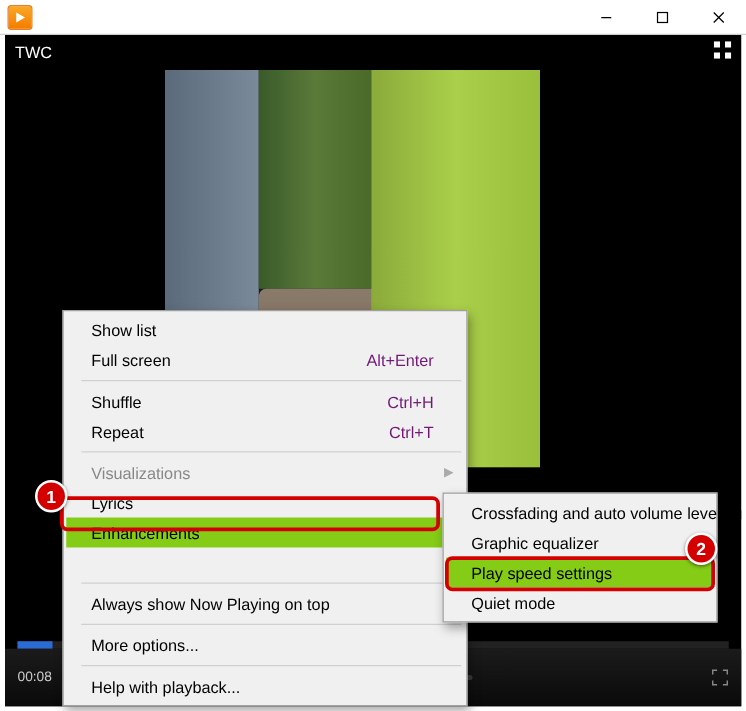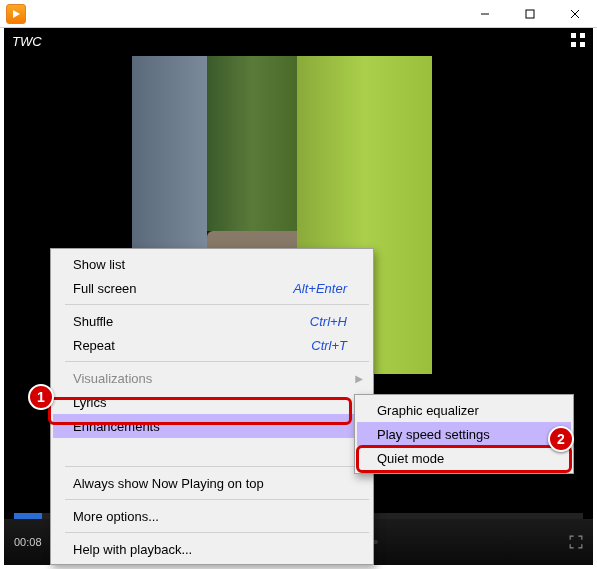--- a/index.html
+++ b/index.html
@@ -7,21 +7,21 @@
 
 
 .titlebar { height:28px; background:#fff; display:flex; align-items:center; border-bottom:1px solid #d0d0d0; }
 .app-icon { width:20px; height:20px; margin-left:6px; background:linear-gradient(#f9a825,#f57c00); border-radius:3px; display:flex; align-items:center; justify-content:center; border:1px solid #e67e22; }
 .app-icon svg { width:10px; height:10px; }
 .titlebar .spacer { flex:1; }
 .win-btn { width:45px; height:28px; display:flex; align-items:center; justify-content:center; color:#000; }
 
 
 .player { position:absolute; left:4px; right:4px; top:28px; bottom:4px; background:#000; }
-.topbar { height:26px; display:flex; align-items:center; padding:6px 8px; color:#fff; font-size:13px;font-style:italic; }
+.topbar { height:26px; display:flex; align-items:center; padding:6px 8px; color:#fff; font-size:13px; }
 .topbar .spacer { flex:1; }
 .topbar svg { width:14px; height:14px; fill:#fff; }
 
 .video { position:absolute; left:128px; top:28px; width:300px; height:318px; background:#1a1a1a; overflow:hidden; }
 .sky { position:absolute; left:0; top:0; width:25%; height:100%; background:linear-gradient(90deg,#5a6a7a,#7a8a9a); }
 .grass1 { position:absolute; left:25%; top:0; width:30%; height:55%; background:linear-gradient(90deg,#3a5a2a,#5a7a3a,#4a6a2a); }
 .rock { position:absolute; left:25%; top:55%; width:32%; height:45%; background:linear-gradient(#8a7a6a,#6a5a4a); border-radius:6px 0 0 0;}
 .grass2 { position:absolute; left:55%; top:0; width:45%; height:100%; background:linear-gradient(90deg,#8aaa3a,#aacf4a,#9abf3a); }
 
 
@@ -37,24 +37,24 @@
 .vol-fill { position:absolute; left:0; top:0; height:100%; width:70%; background:#2a6bd4; border-radius:2px; }
 .controls .spacer{flex:1;}
 .corner{width:14px;height:14px;display:flex;align-items:center;justify-content:center;}
 
 
 .menu { position:absolute; background:#f0f0f0; border:1px solid #a0a0a0; box-shadow:2px 4px 8px rgba(0,0,0,.35); font-size:13px; color:#000; padding:3px 2px; }
 .menu-main { left:50px; top:248px; width:324px; }
 .menu-sub { left:354px; top:394px; width:220px; }
 .menu-item { height:24px; display:flex; align-items:center; padding:0 24px 0 20px; position:relative; white-space:nowrap; }
 .menu-item.disabled { color:#888; }
-.menu-item .shortcut { margin-left:auto; color:#1d4ed8;font-style:italic; }
+.menu-item .shortcut { margin-left:auto; color:#701a75; }
 .menu-item .arrow { position:absolute; right:8px; top:50%; transform:translateY(-50%); font-size:10px; color:#555; }
 .menu-item.disabled .arrow{color:#aaa;}
-.menu-item.hl { background:#c4b5fd; }
+.menu-item.hl { background:#84cc16; }
 .menu-sep { height:1px; background:#d0d0d0; margin:4px 2px 4px 12px; }
 
 
 .annot-box { position:absolute; border:3px solid #d40000; border-radius:6px; pointer-events:none; }
 .annot-num { position:absolute; width:26px; height:26px; border-radius:13px; background:#d40000; color:#fff; font-weight:bold; font-size:14px; display:flex; align-items:center; justify-content:center; border:2px solid #fff; box-shadow:0 1px 3px rgba(0,0,0,.5); }
 </style>
 </head>
 <body>
 
 <div class="titlebar">
@@ -199,20 +199,23 @@
       <span>More options...</span>
     </div>
   <div class="menu-sep"></div>
   <div class="menu-item">
       <span>Help with playback...</span>
     </div>
 </div>
 
 <div class="menu menu-sub">
   <div class="menu-item">
+      <span>Crossfading and auto volume leveling</span>
+    </div>
+  <div class="menu-item">
       <span>Graphic equalizer</span>
     </div>
   <div class="menu-item hl">
       <span>Play speed settings</span>
     </div>
   <div class="menu-item">
       <span>Quiet mode</span>
     </div>
 </div>
 

